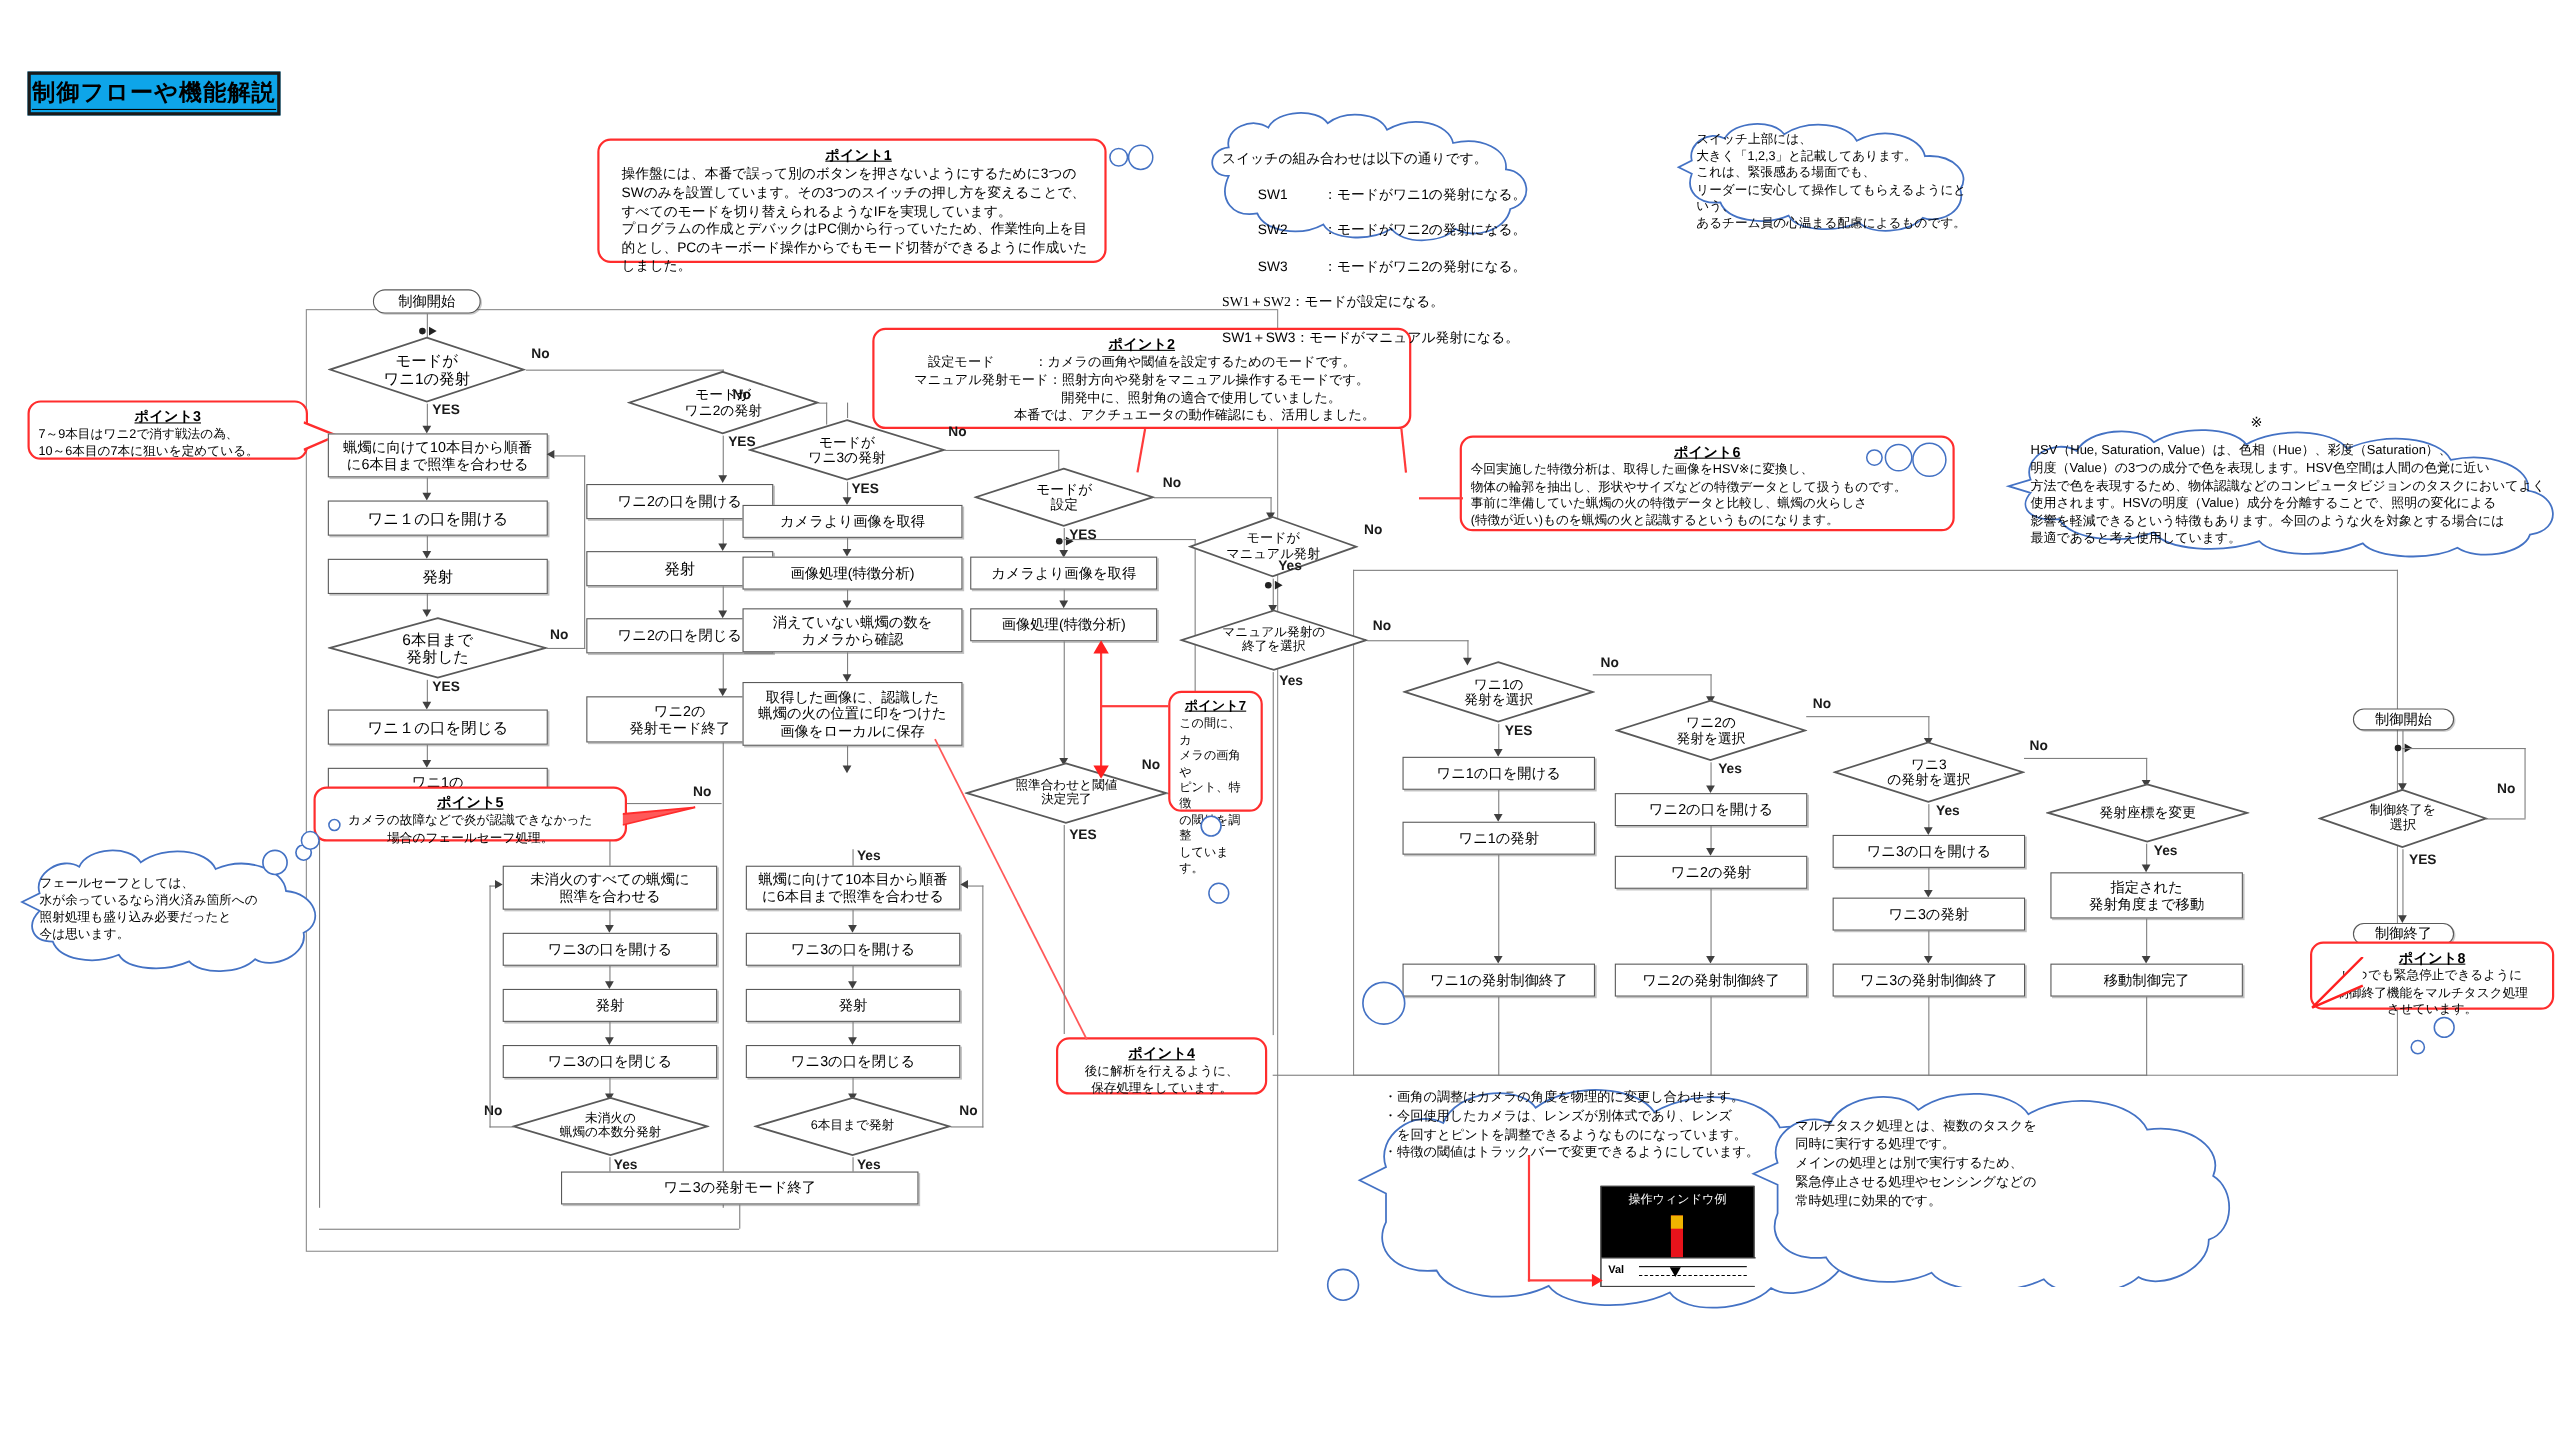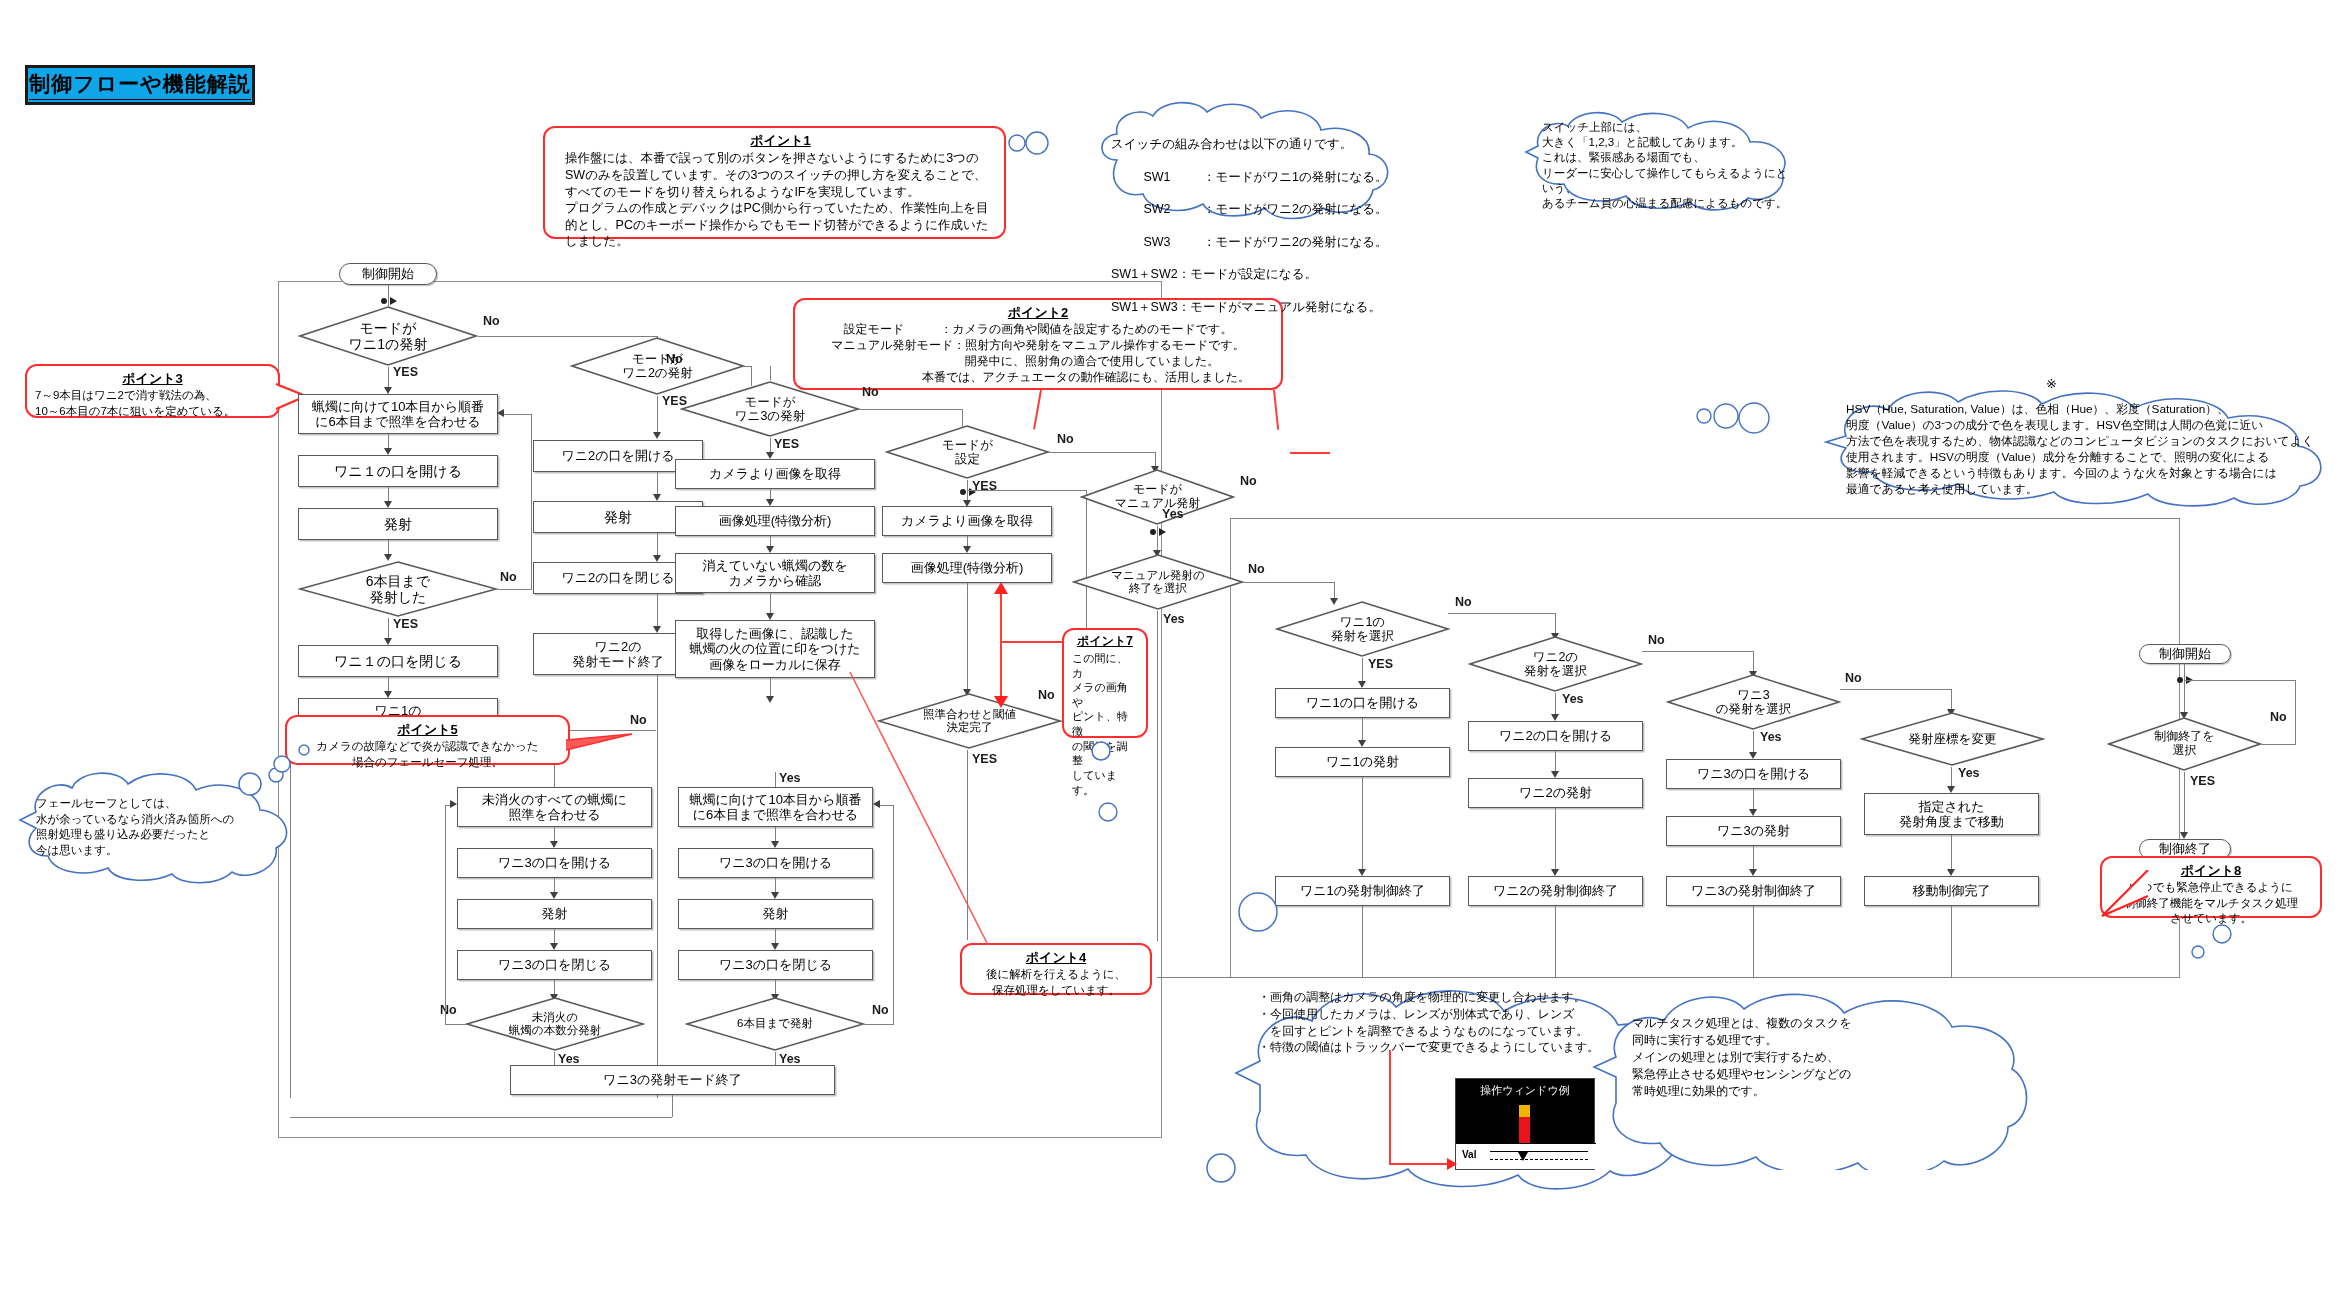--- a/index.html
+++ b/index.html
@@ -122,21 +122,21 @@
         <span style="display:inline-block;width:92px;text-align:center;">SW2</span>
         <span>：</span>
         <span>モードがワニ2の発射になる。</span>
       </div>
       <div style="display:flex;">
         <span style="display:inline-block;width:92px;text-align:center;">SW3</span>
         <span>：</span>
         <span>モードがワニ2の発射になる。</span>
       </div>
       <div style="display:flex;">
-        <span style="display:inline-block;">SW1＋SW2</span>
+        <span style="display:inline-block;font-family:Liberation Serif, serif;">SW1＋SW2</span>
         <span>：</span>
         <span>モードが設定になる。</span>
       </div>
       <div style="display:flex;">
         <span style="display:inline-block;">SW1＋SW3</span>
         <span>：</span>
         <span>モードがマニュアル発射になる。</span>
       </div>
     </div>
   </div>
@@ -159,20 +159,27 @@
   <div class="abs callout c-mid" style="left:793px;top:298px;width:490px;height:92px;">
     <span class="hd">ポイント2</span>
     <span class="bd" style="font-size:12px;">設定モード　　　：カメラの画角や閾値を設定するためのモードです。
 マニュアル発射モード：照射方向や発射をマニュアル操作するモードです。
 　　　　　　　　　開発中に、照射角の適合で使用していました。
 　　　　　　　　本番では、アクチュエータの動作確認にも、活用しました。</span>
   </div>
   <div class="abs redline v" style="left:1040px;top:390px;height:40px;transform:rotate(10deg);transform-origin:top;"></div>
   <div class="abs redline v" style="left:1273px;top:390px;height:40px;transform:rotate(-6deg);transform-origin:top;"></div>
 
+  <div class="abs callout c-left" style="left:1327px;top:396px;width:450px;height:87px;">
+    <span class="hd">ポイント6</span>
+    <span class="bd" style="font-size:11.5px;">今回実施した特徴分析は、取得した画像をHSV※に変換し、
+物体の輪郭を抽出し、形状やサイズなどの特徴データとして扱うものです。
+事前に準備していた蝋燭の火の特徴データと比較し、蝋燭の火らしさ
+(特徴が近い)ものを蝋燭の火と認識するというものになります。</span>
+  </div>
   <svg class="abs" style="left:1690px;top:398px;width:80px;height:40px;">
     <circle cx="14" cy="18" r="7" fill="#fff" stroke="#4472c4" stroke-width="1.4"></circle>
     <circle cx="36" cy="18" r="12" fill="#fff" stroke="#4472c4" stroke-width="1.4"></circle>
     <circle cx="64" cy="20" r="15" fill="#fff" stroke="#4472c4" stroke-width="1.4"></circle>
   </svg>
   <div class="abs redline h" style="left:1290px;top:452px;width:40px;"></div>
 
   <div class="abs" style="left:2046px;top:376px;font-size:13px;">※</div>
   <div class="cloud" style="left:1820px;top:386px;width:512px;height:122px;">
     <svg width="512" height="122" viewBox="0 0 512 122">

